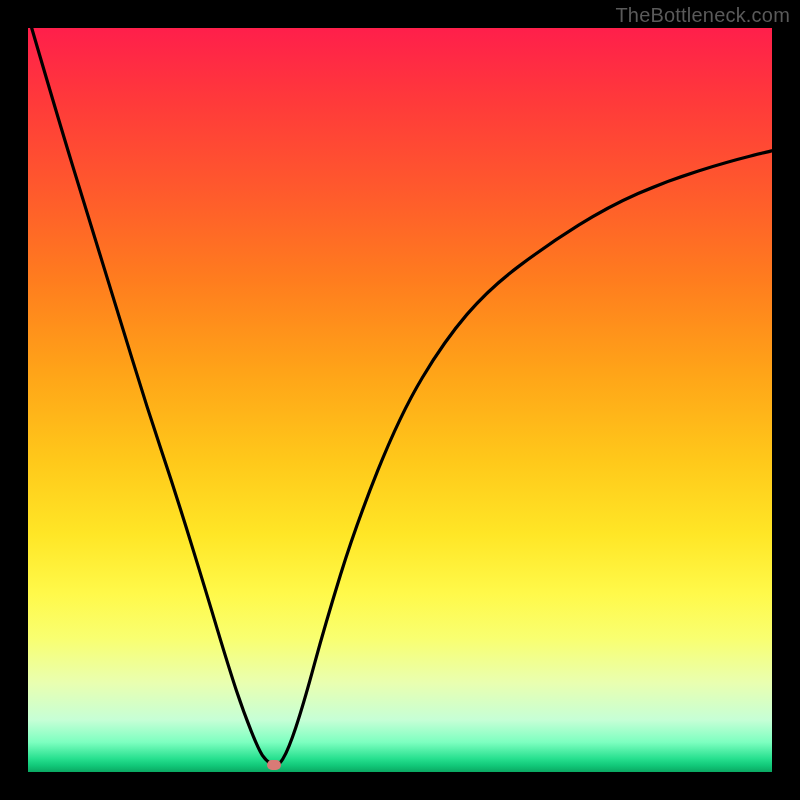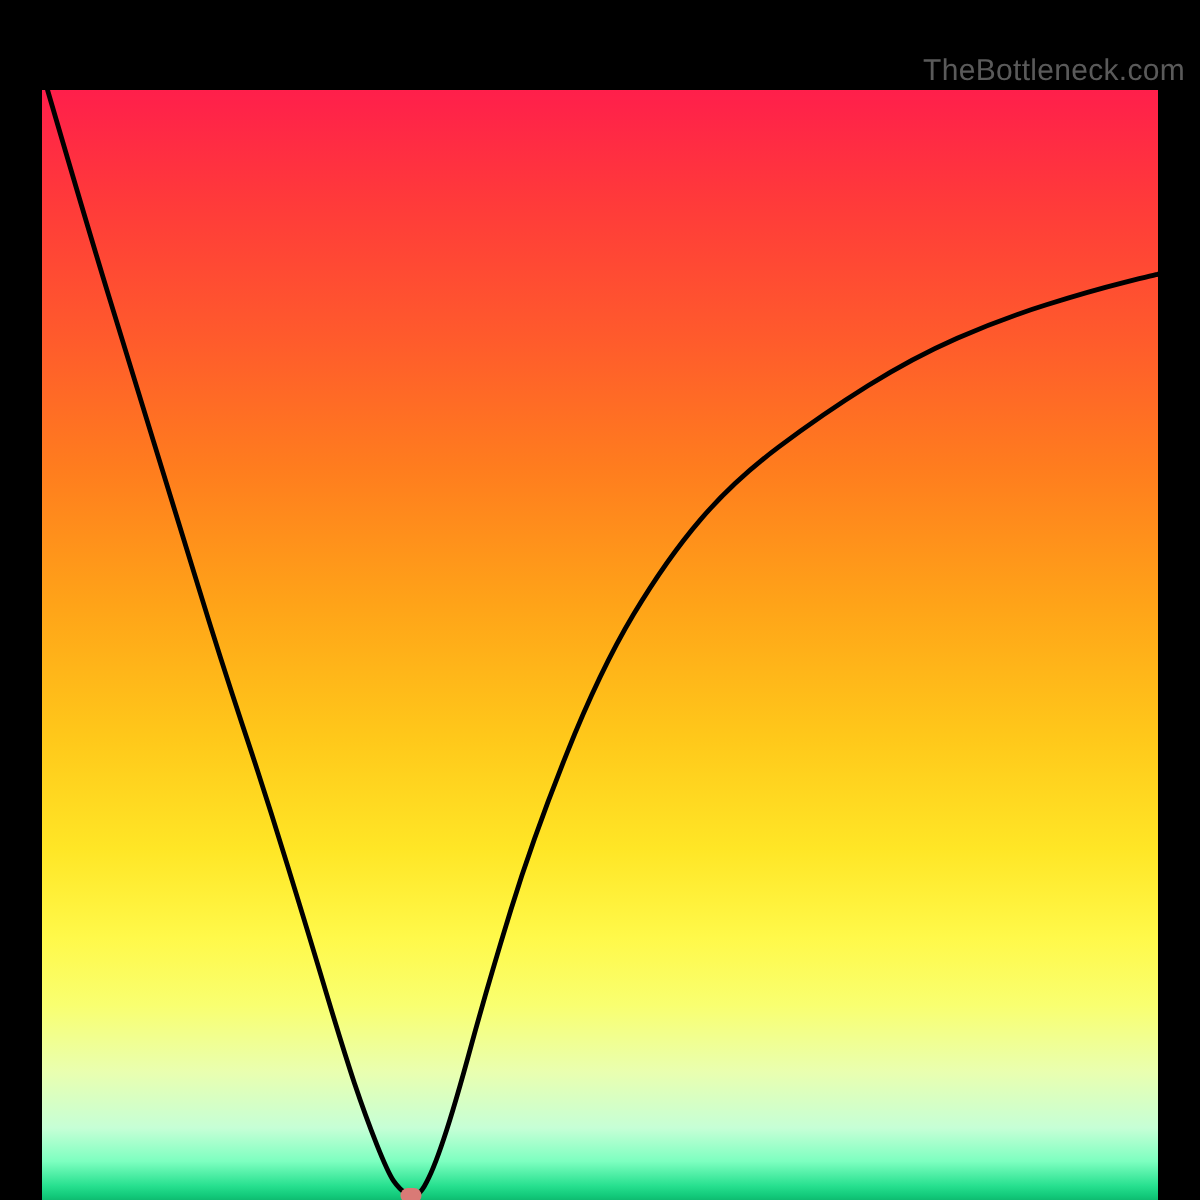--- a/index.html
+++ b/index.html
@@ -9,21 +9,20 @@
     height: 800px;
     background: #000;
     font-family: Arial, Helvetica, sans-serif;
     overflow: hidden;
   }
   .frame {
     position: relative;
     width: 800px;
     height: 716px;
     background: #000;
-    margin-top: 32px;
   }
   .plot {
     position: absolute;
     left: 28px;
     top: 28px;
     width: 744px;
     height: 744px;
     background: linear-gradient(to bottom,
       #ff1f4b 0%,
       #ff3a3a 10%,

